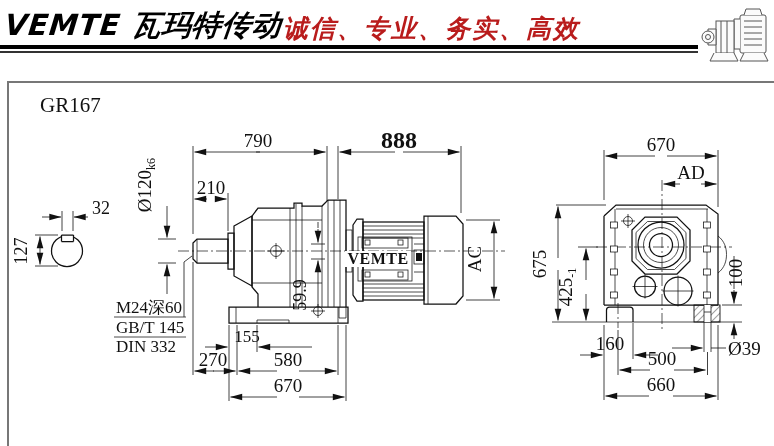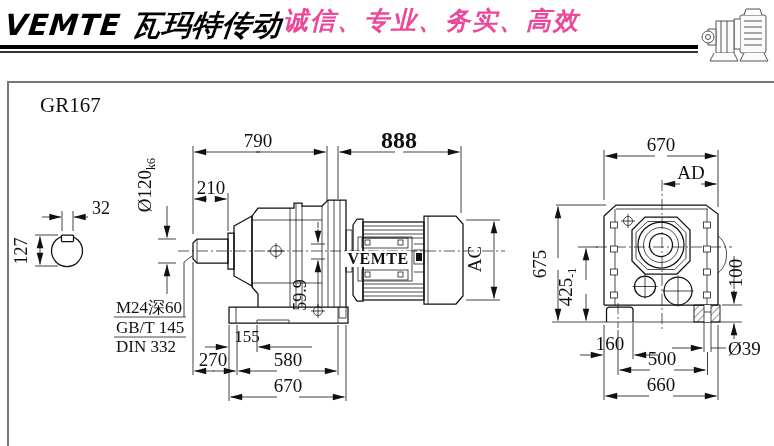--- a/index.html
+++ b/index.html
@@ -1,21 +1,21 @@
 <!DOCTYPE html>
 <html><head>
 <meta charset="utf-8">
 <style>
   html,body{margin:0;padding:0;background:#fff;}
   #page{position:relative;width:774px;height:446px;background:#fff;overflow:hidden;
         font-family:"Liberation Serif",serif;}
   .brand{position:absolute;left:5px;top:6px;font:italic 900 29px "DejaVu Sans",sans-serif;
          color:#000;letter-spacing:1px;transform:skewX(-6deg);white-space:nowrap;}
-  .slogan{position:absolute;left:283px;top:4px;font:italic 800 25px "DejaVu Sans",sans-serif;
-          color:#ec4899;letter-spacing:2px;white-space:nowrap;}
+  .slogan{position:absolute;left:283px;top:12px;font:italic 800 25px "DejaVu Sans",sans-serif;
+          color:#b91c1c;letter-spacing:2px;white-space:nowrap;}
   .rule-thick{position:absolute;left:0;top:45px;width:698px;height:4px;background:#000;}
   .rule-thin{position:absolute;left:0;top:51px;width:698px;height:1.5px;background:#333;}
   .logo{position:absolute;right:1px;top:1px;}
   svg text{font-family:"Liberation Serif",serif;fill:#111;}
   .ol{stroke:#111;stroke-width:1.25;fill:none;stroke-linejoin:miter;stroke-linecap:butt;}
   .tl{stroke:#111;stroke-width:.75;fill:none;}
   .dim{stroke:#111;stroke-width:.8;fill:none;}
   .cl{stroke:#111;stroke-width:.7;fill:none;stroke-dasharray:11 3 2 3;}
   .frame{stroke:#777;stroke-width:2;fill:none;}
 </style>

